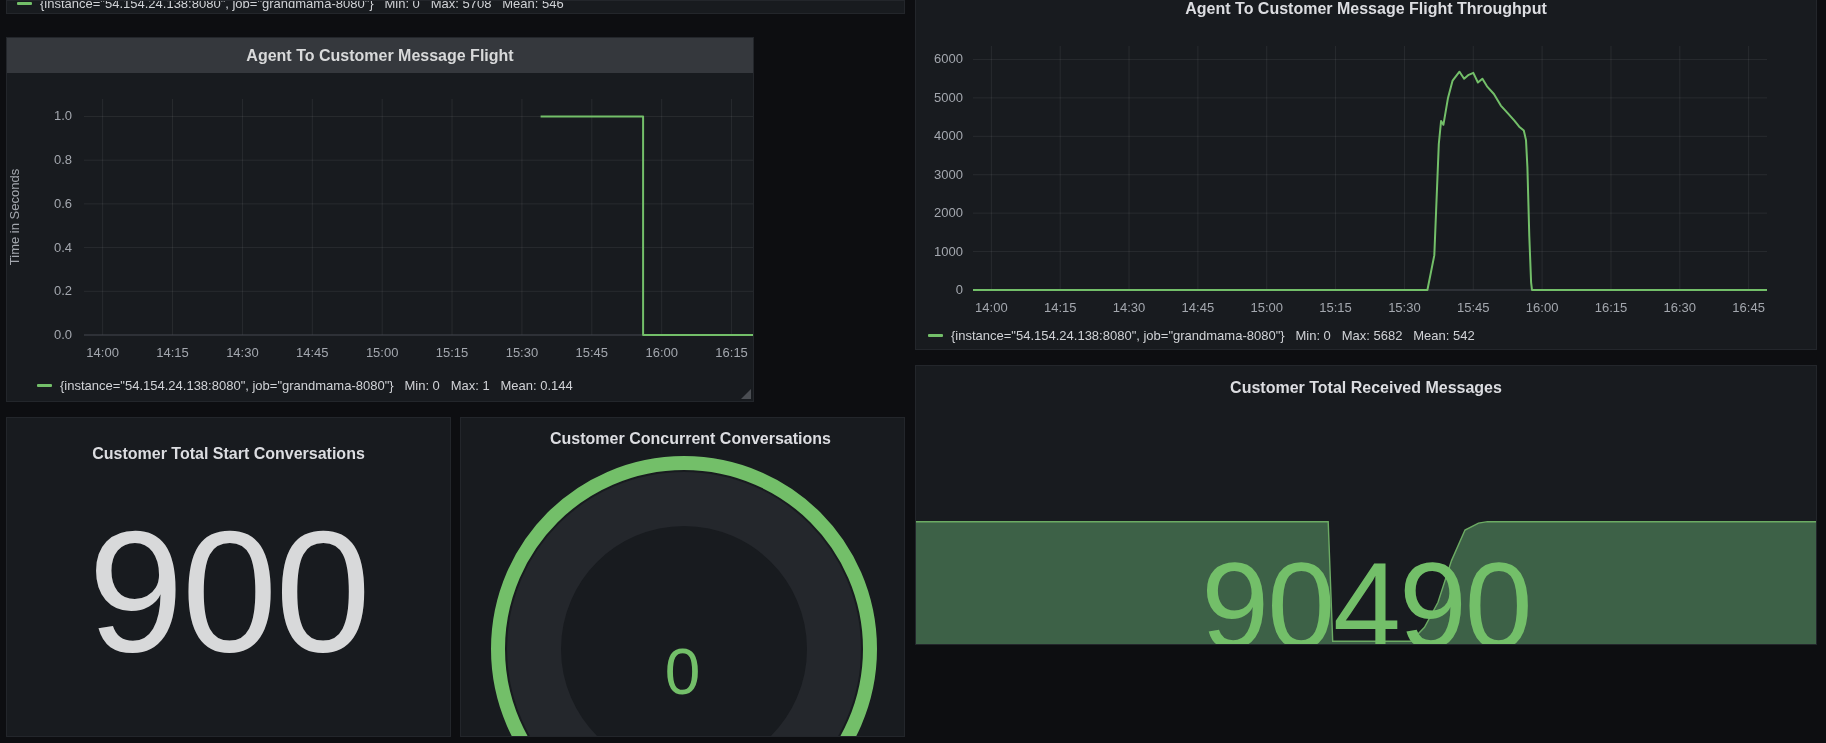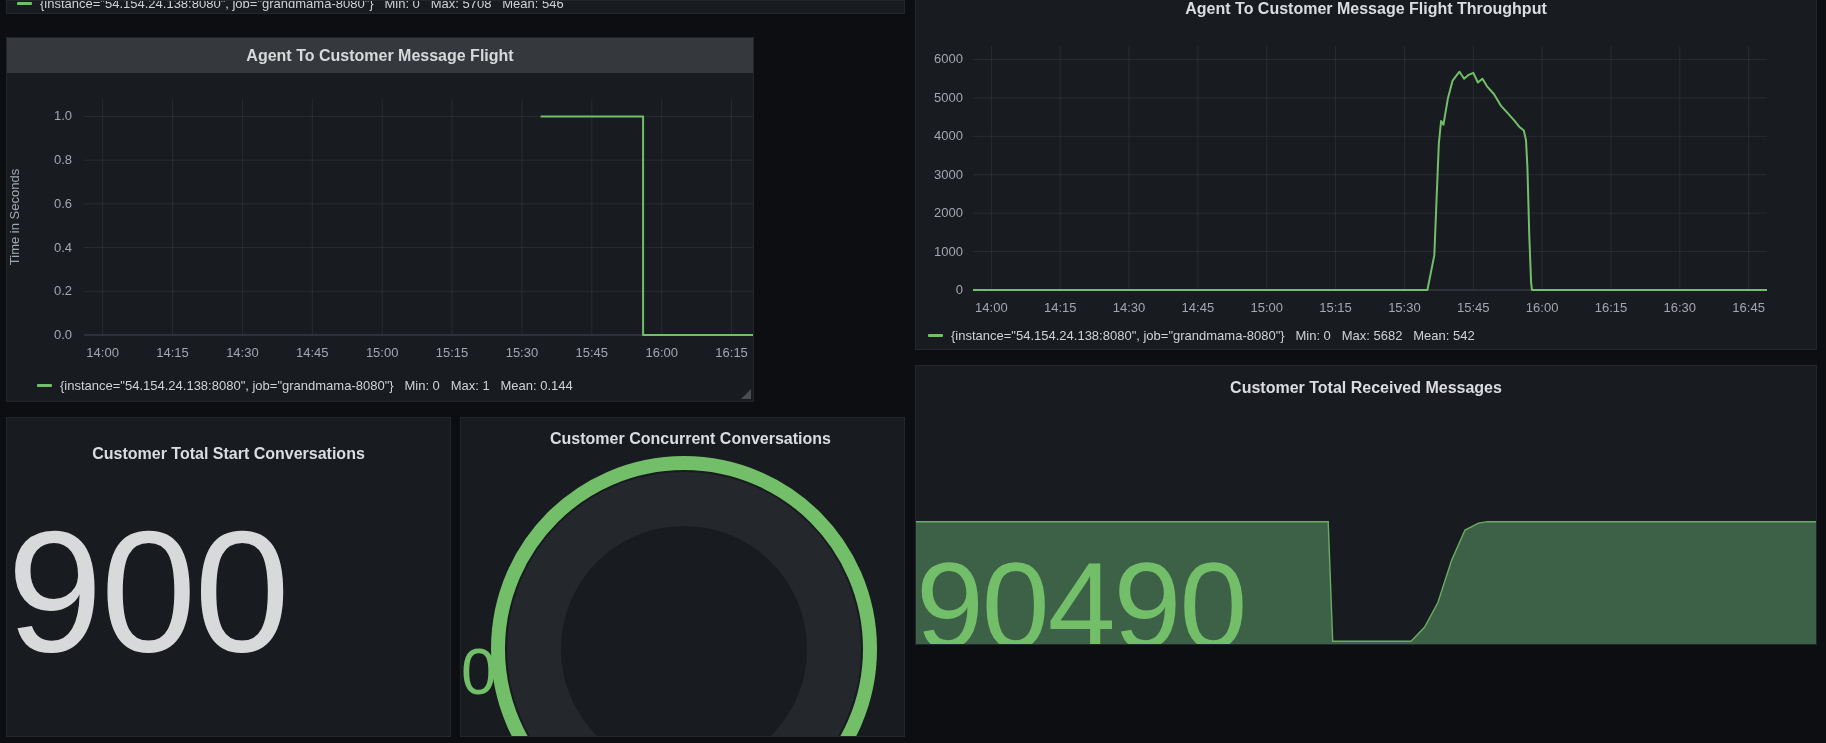--- a/index.html
+++ b/index.html
@@ -21,21 +21,21 @@
   .ptitle{
     position:absolute;left:0;right:0;text-align:center;
     color:#dcdde1;font-size:16px;font-weight:600;z-index:3;
   }
   .legend{
     position:absolute;display:flex;align-items:center;gap:8px;
     font-size:13px;color:#d0d2d6;white-space:pre;z-index:3;
   }
   .legend .mark{width:15px;height:3px;border-radius:1px;flex:0 0 auto;}
   .bigstat{
-    position:absolute;left:0;right:0;text-align:left;line-height:1;
+    position:absolute;left:0;right:0;text-align:center;line-height:1;
     font-weight:500;z-index:3;letter-spacing:-2px;
   }
   svg{position:absolute;display:block;}
   svg text{font-family:"Liberation Sans",sans-serif;}
   .grid{stroke:rgba(255,255,255,0.07);stroke-width:1;}
   .axis{stroke:#3d4148;stroke-width:1;}
   .tick{fill:#a3a7ae;font-size:13px;}
   .ytick{text-anchor:end;}
   .xtick{text-anchor:middle;}
   .ylabel{fill:#a3a7ae;font-size:13px;}

